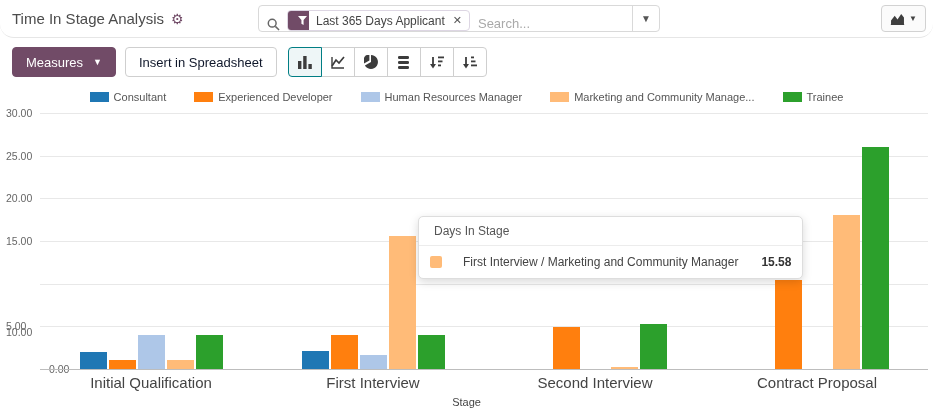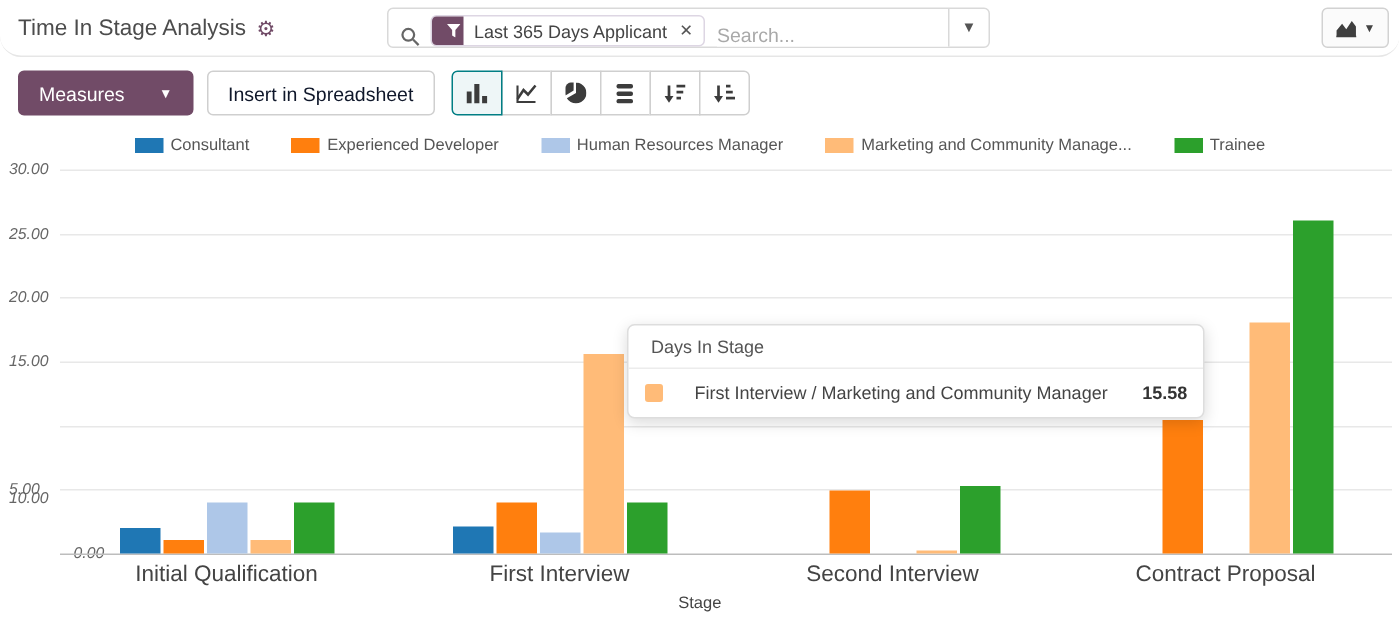--- a/index.html
+++ b/index.html
@@ -49,42 +49,42 @@
     display: flex; align-items: center; gap: 4px; cursor: pointer; font-size: 9px; color: #444;
   }
 
   
   .toolbar { display: flex; align-items: center; padding: 9px 12px; gap: 9px; }
   .btn {
     height: 30px; border-radius: 4px; font-size: 13px; display: inline-flex;
     align-items: center; padding: 0 13px; cursor: pointer; white-space: nowrap;
     font-family: "Liberation Sans", sans-serif;
   }
-  .btn-measures { background: #714b67; color: #fff; border: 1px solid #714b67; gap: 23px; }
+  .btn-measures { background: #714b67; color: #fff; border: 1px solid #714b67; gap: 10px; }
   .btn-measures .caret { font-size: 9px; }
   .btn-plain { background: #fff; color: #0f172a; border: 1px solid #cfcfcf; }
   .btn-group { display: flex; margin-left: 2px; }
   .icon-btn {
     width: 34px; height: 30px; background: #fff; border: 1px solid #cfcfcf;
     margin-left: -1px; display: flex; align-items: center; justify-content: center;
     cursor: pointer; position: relative;
   }
   .icon-btn:first-child { border-radius: 4px 0 0 4px; margin-left: 0; }
   .icon-btn:last-child { border-radius: 0 4px 4px 0; }
   .icon-btn.active { border-color: #017e84; background: #eef6f7; z-index: 2; }
   .icon-btn svg { display: block; }
 
   
   .legend { display: flex; justify-content: center; align-items: center; gap: 28px; margin-top: 4px; height: 14px; }
   .legend-item { display: flex; align-items: center; gap: 5px; cursor: pointer; }
   .legend-swatch { width: 19px; height: 10px; display: inline-block; }
   .legend-label { font-size: 11px; color: #555; }
 
   .plot-wrap { display: flex; margin: 9px 5px 0 4px; height: 256px; }
-  .y-axis { width: 36px; position: relative; flex: 0 0 auto; font-style: italic; }
+  .y-axis { width: 36px; position: relative; flex: 0 0 auto; }
   .y-tick { position: absolute; left: 2px; transform: translateY(-50%); font-size: 10.5px; color: #666; }
   .plot-area { flex: 1; position: relative; }
   .grid-line { position: absolute; left: 0; right: 0; height: 1px; background: #e8e8e8; }
   .grid-line.zero { background: #bdbdbd; }
   .bar-groups { position: absolute; left: 0; right: 0; top: 0; bottom: 0; display: flex; align-items: flex-end; }
   .bar-group { flex: 1; height: 100%; display: flex; align-items: flex-end; justify-content: center; gap: 2px; }
   .bar { width: 27px; cursor: pointer; }
 
   .x-axis-labels { display: flex; margin: 0 5px 0 40px; padding-top: 5px; }
   .x-tick { flex: 1; text-align: center; font-size: 15px; color: #444; }

